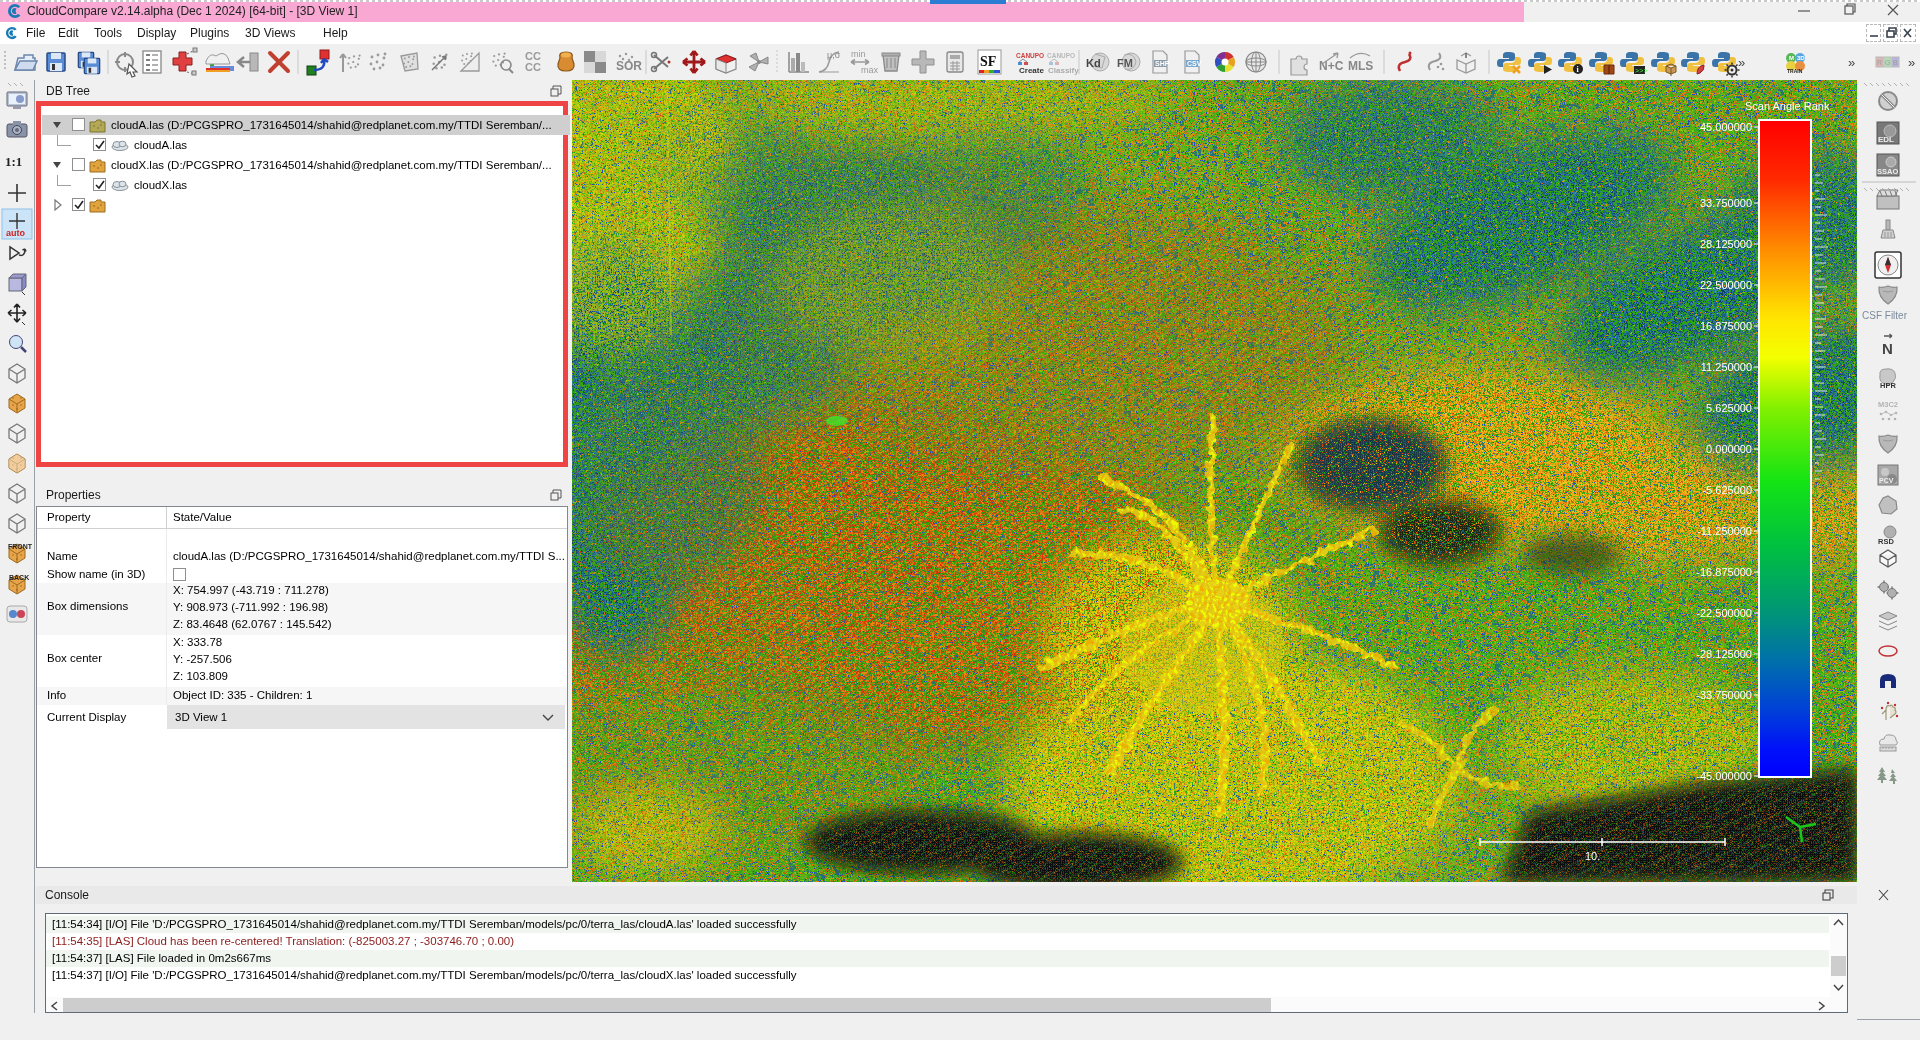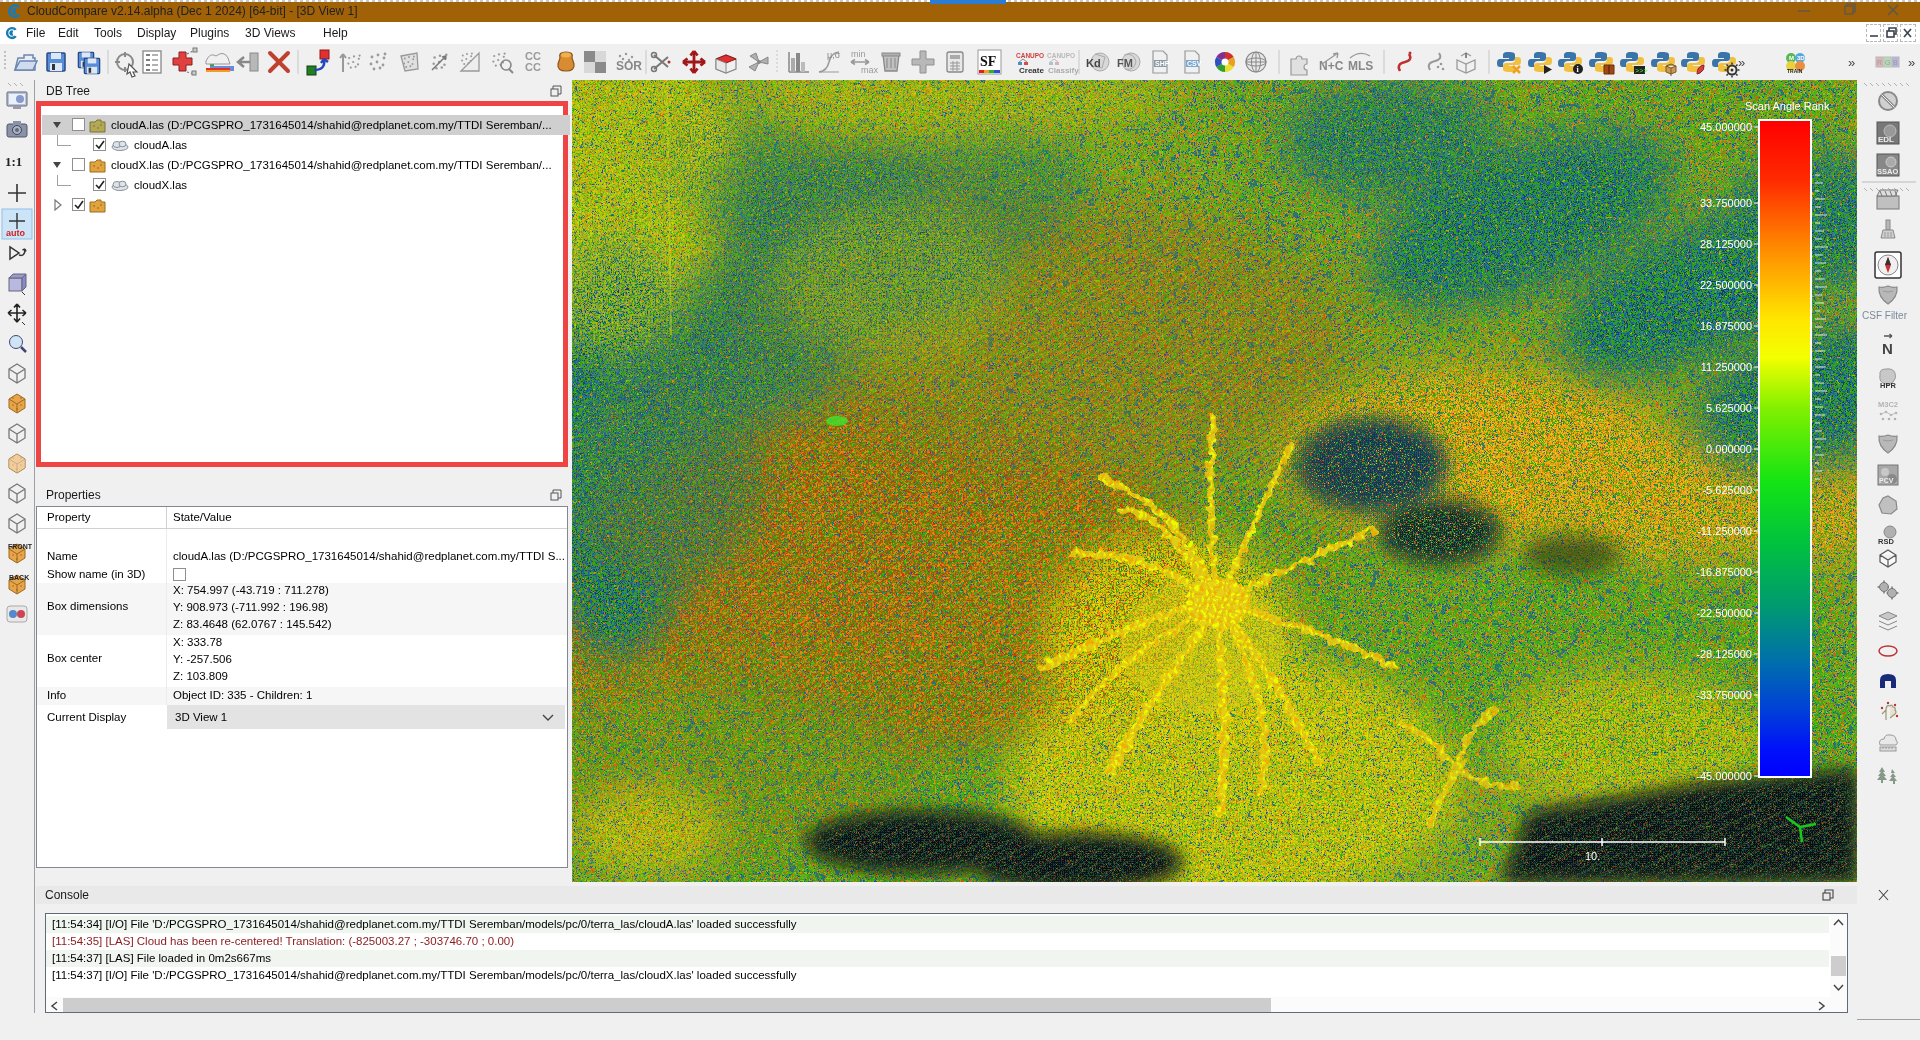--- a/index.html
+++ b/index.html
@@ -1,18 +1,18 @@
 <!DOCTYPE html>
 <html><head>
 <meta charset="utf-8">
 <style>
 *{margin:0;padding:0;box-sizing:border-box}
 html,body{width:1920px;height:1040px;overflow:hidden;font-family:"Liberation Sans",sans-serif;background:#f0f0f0}
 .abs{position:absolute}
-#titlebar{position:absolute;left:0;top:0;width:1920px;height:22px;background:#a16207}
+#titlebar{position:absolute;left:0;top:0;width:1524px;height:22px;background:#f9a8d4}
 #titlebar .t{position:absolute;left:27px;top:4px;font-size:12px;color:#222}
 #menubar{position:absolute;left:0;top:22px;width:1920px;height:22px;background:#ffffff}
 .menuitem{position:absolute;top:4px;font-size:12px;color:#1a1a1a}
 #toolbar{position:absolute;left:0;top:44px;width:1920px;height:35px;background:#f0f0f0}
 #leftbar{position:absolute;left:0;top:80px;width:35px;height:938px;background:#f0f0f0;border-right:1px solid #9aa0a6;border-bottom:2px solid #ec4899}
 .panelhead{position:absolute;font-size:12px;color:#1a1a1a}
 #dbtree{position:absolute;left:36px;top:101px;width:532px;height:366px;background:#ffffff;border:5px solid #ef4444}
 #props{position:absolute;left:36px;top:506px;width:532px;height:362px;background:#ffffff;border:1px solid #828790}
 #view3d{position:absolute;left:572px;top:80px;width:1106px;height:802px;background:#a16207}
 #rightbar{position:absolute;left:1858px;top:80px;width:62px;height:940px;background:#f0f0f0}

